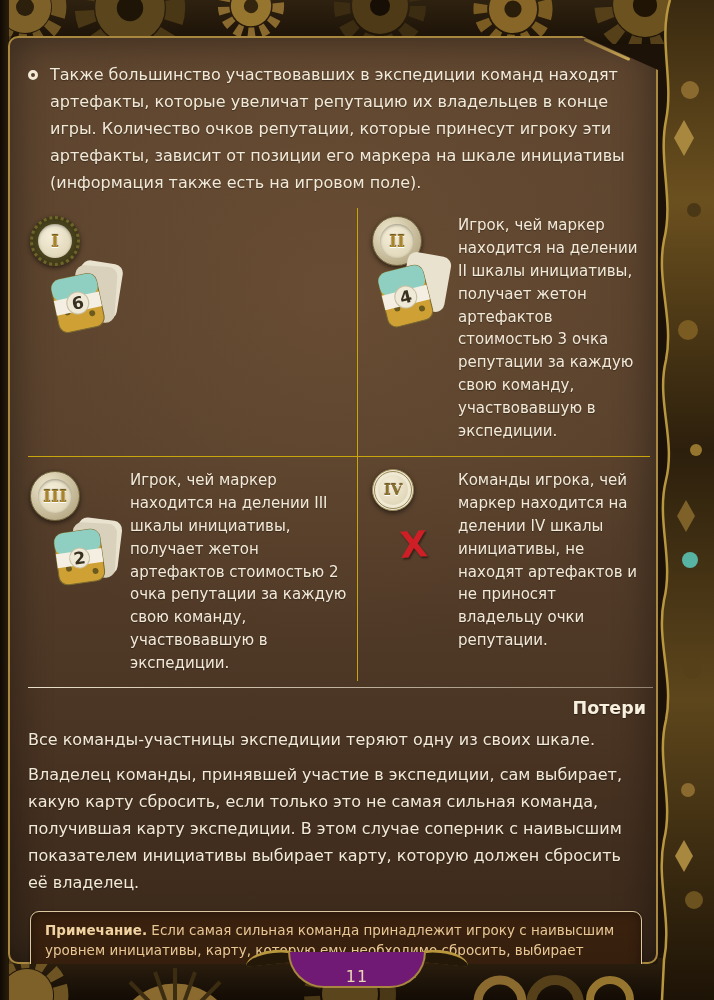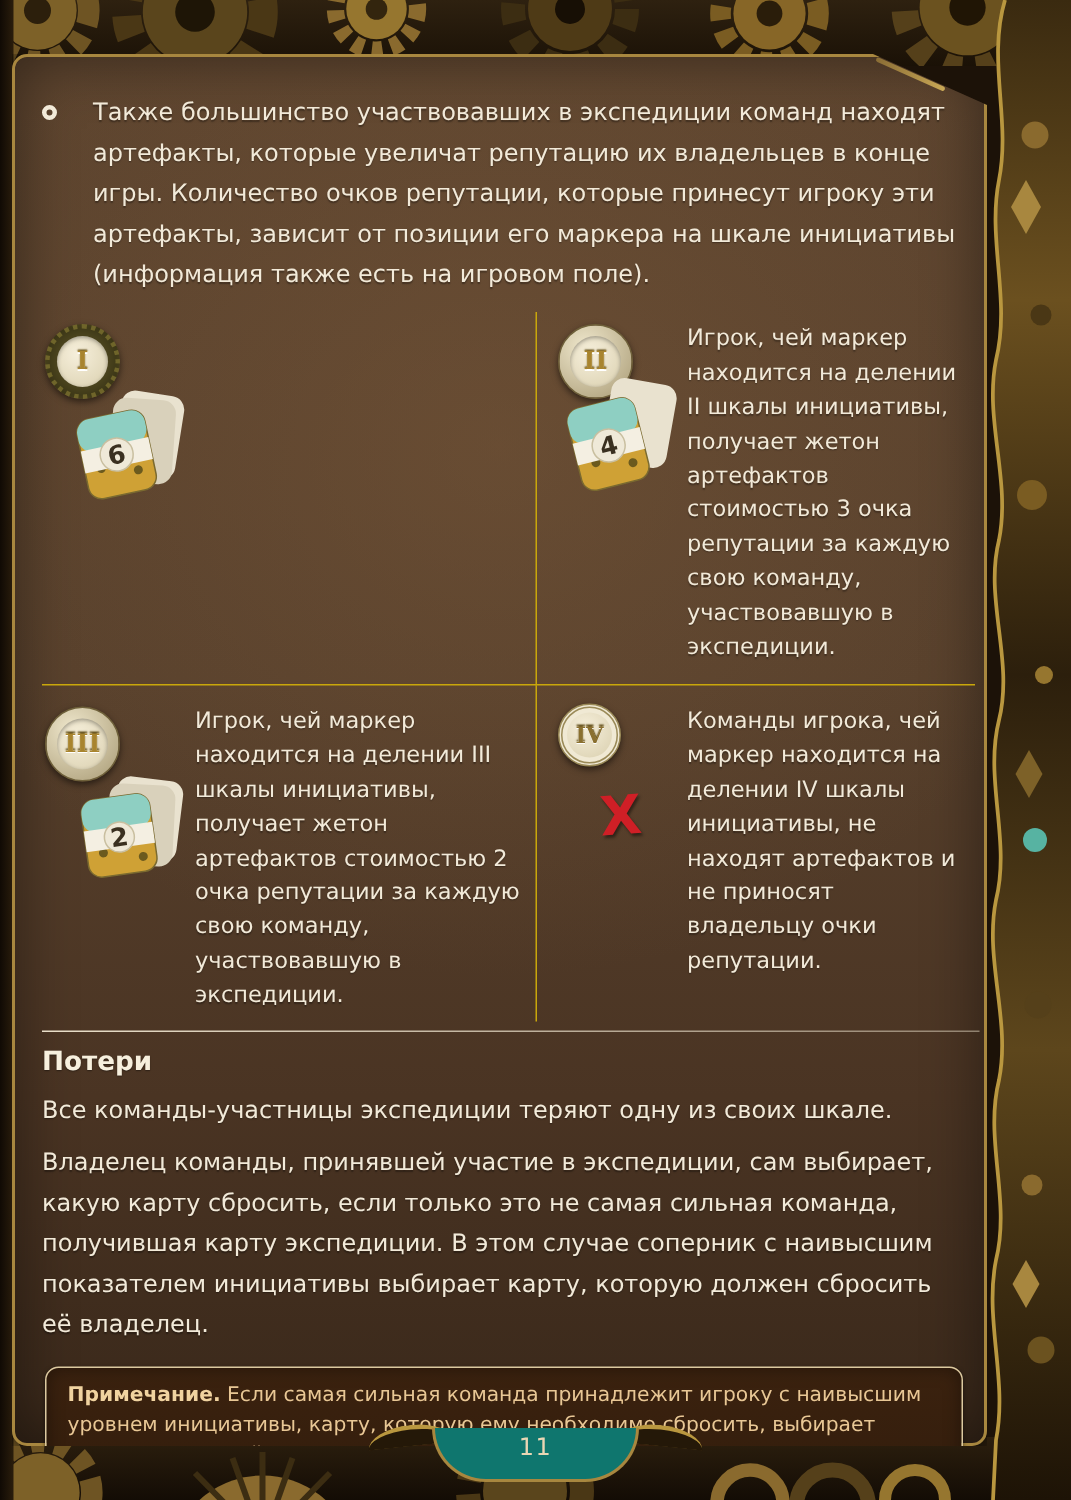--- a/index.html
+++ b/index.html
@@ -32,21 +32,21 @@
     z-index:2;
     padding:24px 10px 0 18px;
     color:#f2ead9;
   }
   .corner-cut { position:absolute; top:48px; left:582px; width:50px; height:3px;
     background:linear-gradient(90deg,#8a6d35,#c9a856); transform:rotate(24deg); z-index:4; border-radius:2px; }
 
   .body-text { font-size:16px; line-height:1.68; text-shadow:0 1px 1px rgba(0,0,0,0.35); }
 
   
-  .intro { display:flex; gap:24px; width:612px; margin-bottom:12px; }
+  .intro { display:flex; gap:12px; width:612px; margin-bottom:12px; }
   .bullet { flex:none; width:10px; height:10px; border:3px solid #f2ead9; border-radius:50%; margin-top:8px; }
 
   
   .award-grid { display:grid; grid-template-columns:330px 1fr; width:622px; margin-top:4px; }
   .cell { display:flex; padding:6px 6px 14px 0; min-height:122px; }
   .cell.c-right { padding-left:12px; }
   .cell.c-bottom { padding-top:12px; padding-bottom:6px; min-height:142px; }
   .cell.b-right { border-right:1.5px solid #c9a70b; }
   .cell.b-bottom { border-bottom:1.5px solid #c9a70b; }
   .icon-col { position:relative; flex:none; width:102px; }
@@ -73,37 +73,37 @@
   .token svg { display:block; }
   .tok-num { font-family:"DejaVu Sans",sans-serif; font-weight:bold; font-size:17px; fill:#3a3020; }
 
   .x-mark { position:absolute; top:58px; left:30px; font-size:36px; font-weight:bold;
     color:#cf1f26; transform:rotate(-4deg); text-shadow:1px 2px 2px rgba(0,0,0,0.45);
     font-family:"DejaVu Sans",sans-serif; line-height:1; }
 
   
   .hr { height:1px; width:625px; background:linear-gradient(90deg, rgba(242,232,210,0.95), rgba(242,232,210,0.45)); margin:2px 0 10px 0; }
 
-  h2 { font-size:17.5px; font-weight:bold; color:#f7f0de; margin:4px 0 9px 0; text-shadow:0 1px 1px rgba(0,0,0,0.4); }
+  h2 { font-size:17.5px; font-weight:bold; color:#f7f0de; margin:4px 0 9px 0; text-shadow:0 1px 1px rgba(0,0,0,0.4);text-align:right; }
   .para { width:616px; margin-bottom:9px; }
 
   
   .note-box { width:612px; margin:14px 2px 16px 2px; padding:8px 14px 9px 14px;
     background:linear-gradient(180deg,#3b220f,#331d0c);
     border:1.5px solid #dcc9a0; border-radius:9px;
     box-shadow:0 1px 3px rgba(0,0,0,0.5), inset 0 0 12px rgba(0,0,0,0.4);
     font-size:13.5px; line-height:1.5; color:#e8c795; }
   .note-box b { color:#f0d3a0; }
 
   
   .page-notch { position:absolute; left:50%; transform:translateX(-50%); top:952px;
-    width:138px; height:36px; background:#0f766e;
+    width:138px; height:36px; background:#701a75;
     border:2px solid #a8873f; border-top:none;
     border-radius:0 0 70px 70px; z-index:5;
-    display:flex; justify-content:center; align-items:flex-start; padding-top:3px;
+    display:flex; justify-content:center; align-items:flex-end; padding-top:3px;
     color:#e9d6b4; font-size:16px; letter-spacing:1px; }
   .notch-wing { position:absolute; top:950px; width:58px; height:14px; z-index:5;
     border-top:3px solid #b9973f; border-radius:50% 50% 0 0 / 100% 100% 0 0; background:#241808; }
   .wing-l { left:245px; transform:rotate(-6deg); }
   .wing-r { right:245px; transform:rotate(6deg); }
 </style>
 </head>
 <body>
 
 <div class="frame-band frame-top">

